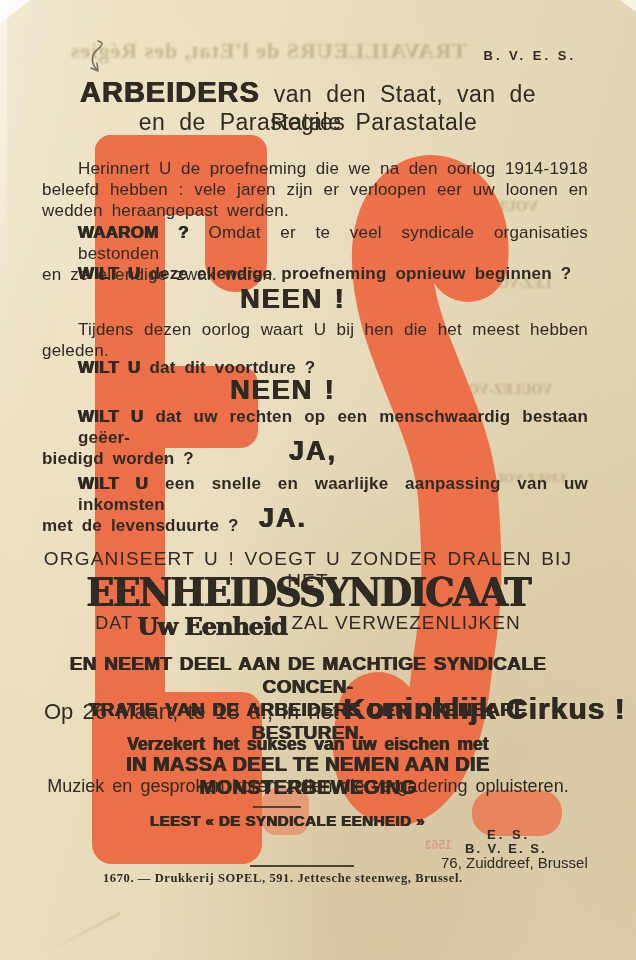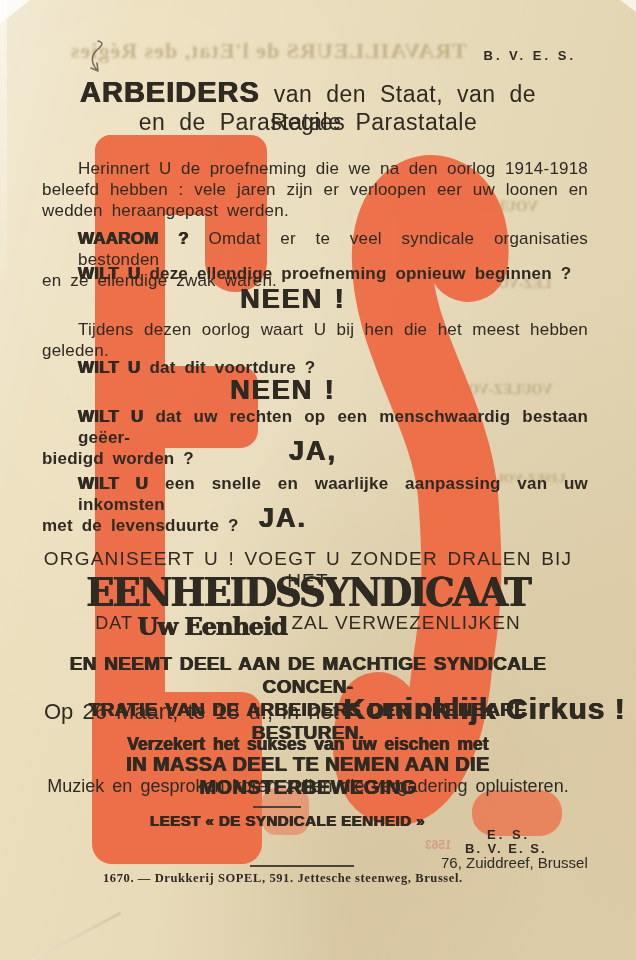--- a/index.html
+++ b/index.html
@@ -87,21 +87,21 @@
     <span>van den Staat, van de Regies</span>
   </div>
   <div class="abs ctr" style="top:109px;font-size:23px;word-spacing:7px;letter-spacing:.5px;">en de Parastatale Parastatale</div>
 
   <div class="abs col body-txt" style="top:158px;">
     <div class="jline ind">Herinnert U de proefneming die we na den oorlog 1914-1918</div>
     <div class="jline">beleefd hebben : vele jaren zijn er verloopen eer uw loonen en</div>
     <div>wedden heraangepast werden.</div>
   </div>
 
-  <div class="abs col body-txt" style="top:222px;margin-top:6px;">
+  <div class="abs col body-txt" style="top:222px;">
     <div class="jline ind"><span class="xb">WAAROM ?</span><span> </span><span>Omdat er te veel syndicale organisaties bestonden</span></div>
     <div>en ze ellendige zwak waren.</div>
   </div>
 
   <div class="abs col body-txt q ind" style="top:263px;">
     <span class="xb">WILT U</span>
     <span>deze ellendige proefneming opnieuw beginnen ?</span>
   </div>
   <div class="abs ctr answer xb" style="top:284px;transform:translateX(-15px);">NEEN !</div>
 

